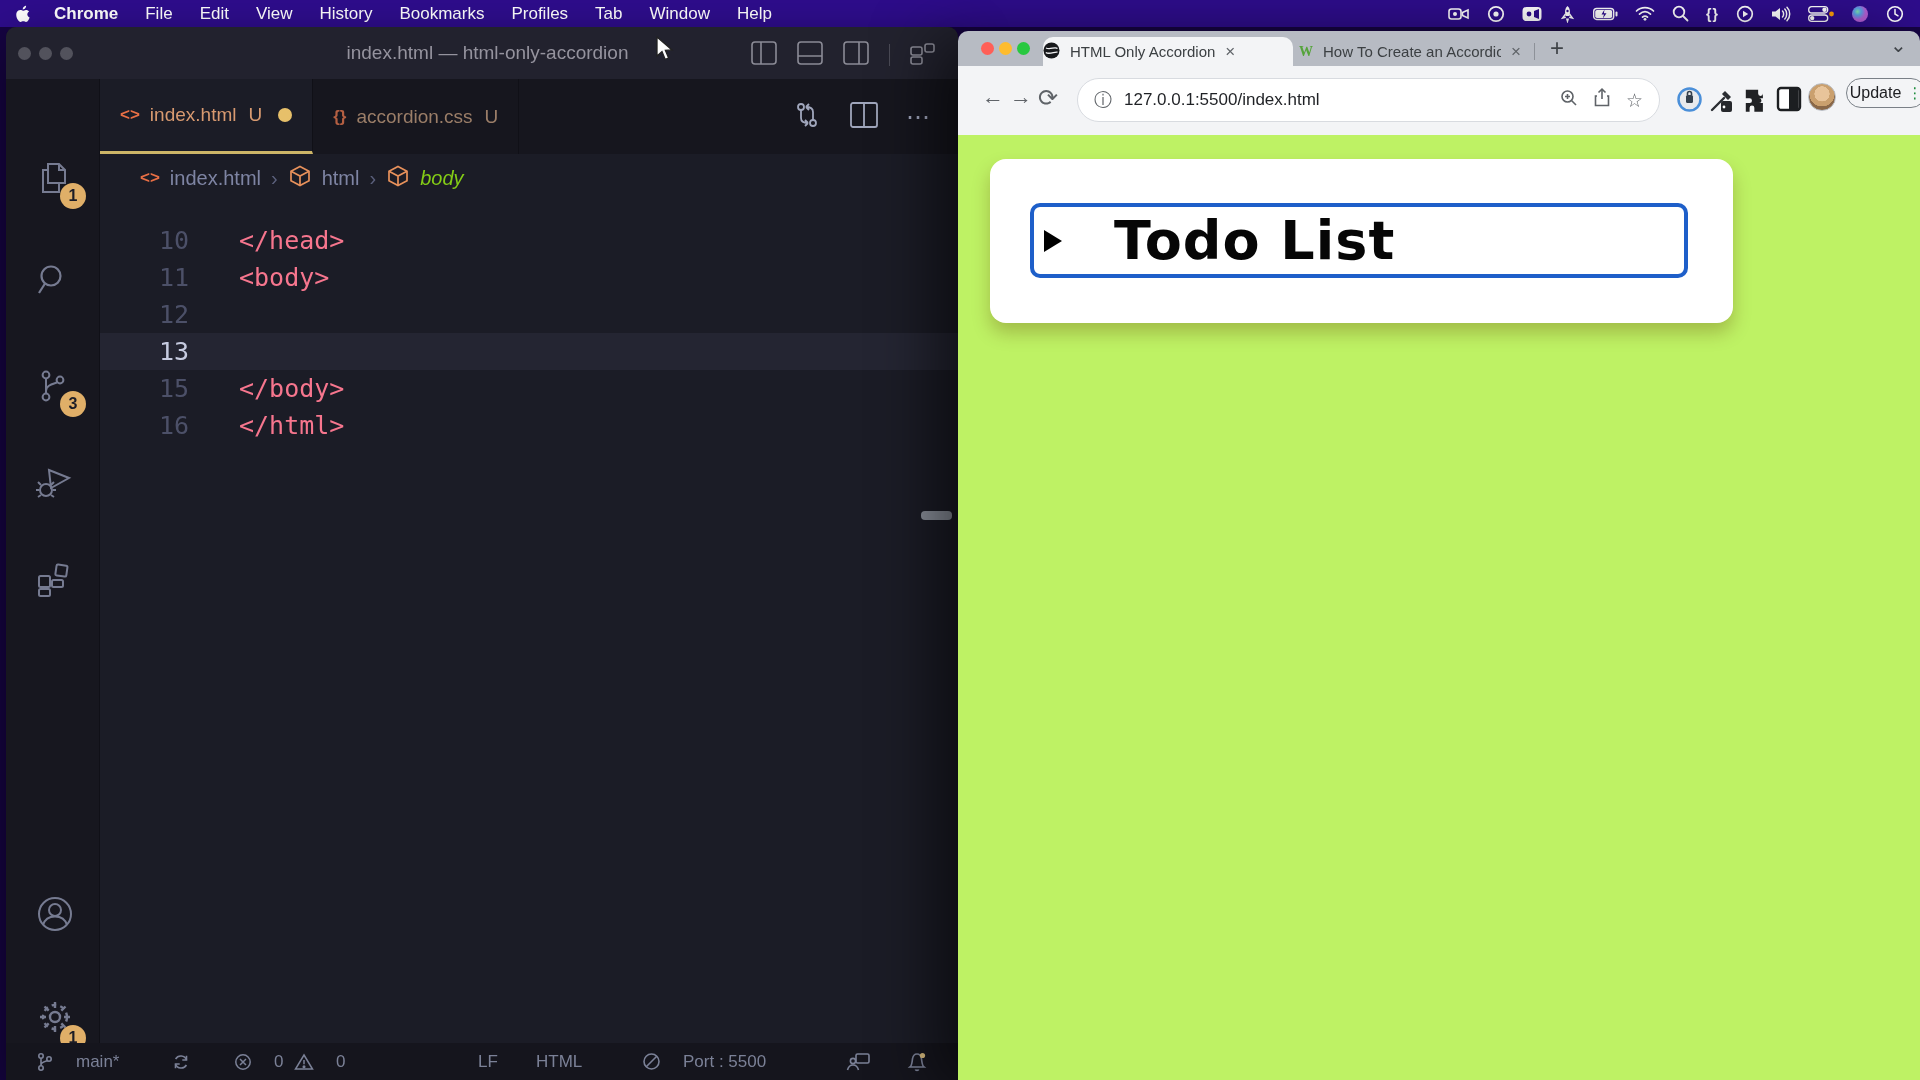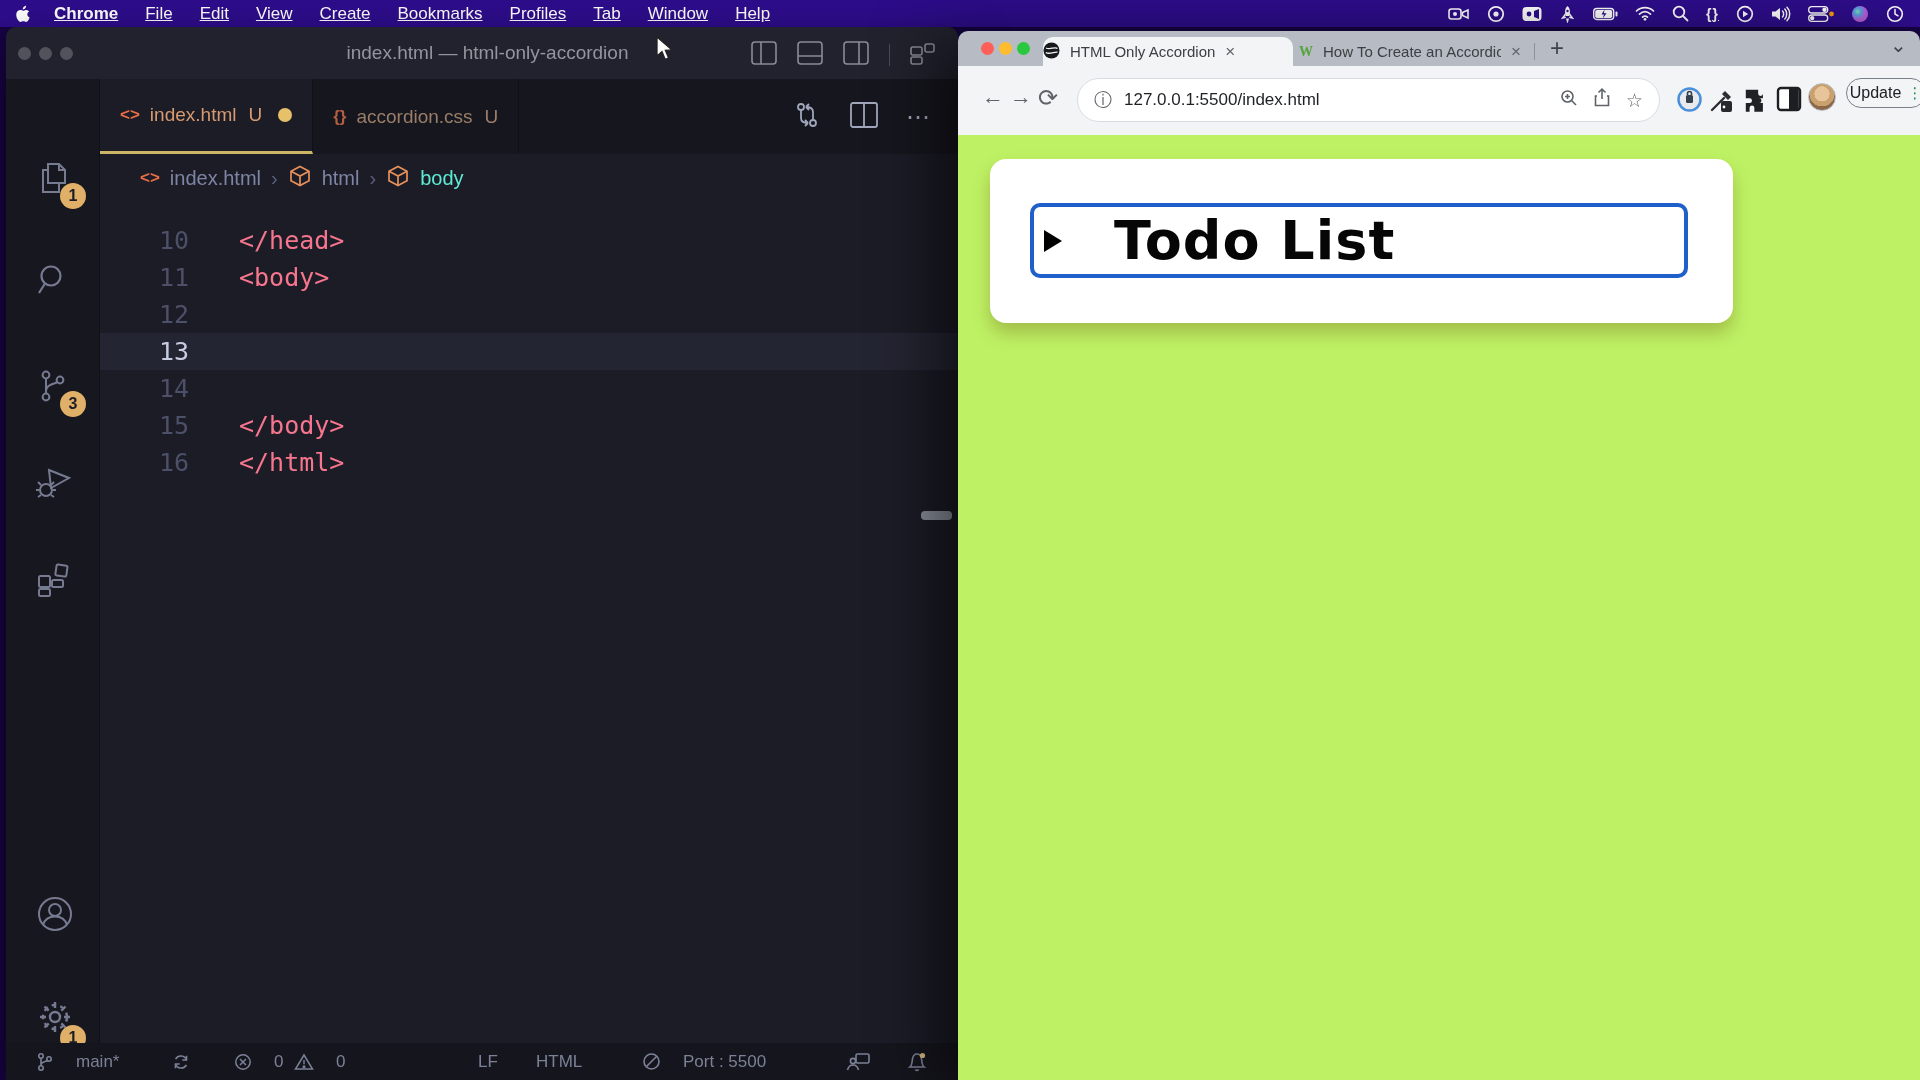--- a/index.html
+++ b/index.html
@@ -46,21 +46,21 @@
   .vtab.inactive .fico { color:#b45f42; }
   .git-u { margin-left:2px; }
   .mod-dot { width:14px; height:14px; border-radius:50%; background:#e7c06a; margin-left:6px; }
   .vs-tab-actions { position:absolute; right:26px; top:52px; height:75px; display:flex;
                     gap:28px; align-items:center; }
 
   #vs-breadcrumb { position:absolute; left:94px; top:127px; right:0; height:48px; background:#1b1c26;
                    display:flex; align-items:center; gap:10px; padding-left:40px;
                    font-size:20px; color:#7e84a3; }
   #vs-breadcrumb .bsep { color:#5b607c; font-size:20px; }
-  #vs-breadcrumb .last { color:#5eead4; }
+  #vs-breadcrumb .last { color:#84cc16;font-style:italic; }
 
   #vs-editor { position:absolute; left:94px; top:175px; right:0; bottom:37px; background:#1b1c26;
                font-family:"DejaVu Sans Mono", monospace; font-size:25px;margin-top:20px; }
   .cline { display:flex; height:37px; line-height:37px; position:relative; }
   .cline .ln { width:89px; text-align:right; color:#4c5068; }
   .cline .ct { margin-left:50px; white-space:pre; }
   .cline .ct.tag { color:#f7768e; }
   .cline.activeline { background:#242532; }
   .cline.activeline .ln { color:#c6cbe0; }
   #vs-scroll-handle { position:absolute; right:6px; top:289px; width:31px; height:9px;
@@ -114,32 +114,32 @@
                  border-left:18px solid #000; margin-left:10px; }
   #todo-title { margin-left:52px; font-family:"DejaVu Sans", sans-serif; font-weight:bold;
                 font-size:54px; color:#060606; letter-spacing:1px; }
 
   
   #cursor { position:absolute; left:655px; top:36px; z-index:99; }
 </style>
 </head>
 <body>
 
-<div id="menubar" style="background: rgb(46, 13, 140); text-decoration: underline;">
+<div id="menubar" style="background: rgb(46, 13, 140);">
   <span>
     <svg width="16" height="18" viewBox="0 0 16 18">
         <path fill="#fff" d="M11.3 9.6c0-2 1.7-3 1.8-3.1-1-1.4-2.5-1.6-3-1.6-1.3-.1-2.5.8-3.1.8-.6 0-1.6-.8-2.7-.7-1.4 0-2.7.8-3.4 2C-.5 9.4.6 13 2 15c.7 1 1.5 2.1 2.6 2 1-.1 1.4-.7 2.7-.7 1.3 0 1.6.7 2.7.7 1.1 0 1.8-1 2.5-2 .8-1.2 1.1-2.3 1.1-2.4-.1 0-2.2-.9-2.3-3zM9.2 3.3c.6-.7 1-1.7.9-2.6-.8 0-1.9.6-2.5 1.3-.5.6-1 1.6-.9 2.5 1 .1 1.9-.5 2.5-1.2z"></path>
       </svg>
   </span>
   <div class="mitems">
     <span class="mitem bold">Chrome</span>
     <span class="mitem">File</span>
     <span class="mitem">Edit</span>
     <span class="mitem">View</span>
-    <span class="mitem">Create</span>
+    <span class="mitem">History</span>
     <span class="mitem">Bookmarks</span>
     <span class="mitem">Profiles</span>
     <span class="mitem">Tab</span>
     <span class="mitem">Window</span>
     <span class="mitem">Help</span>
   </div>
   <span class="spacer"></span>
   <div class="micons">
     <span>
         <svg width="22" height="16" viewBox="0 0 22 16">
@@ -372,24 +372,20 @@
       </div>
     <div class="cline">
         <span class="ln">12</span>
         <span class="ct"></span>
       </div>
     <div class="cline activeline">
         <span class="ln">13</span>
         <span class="ct"></span>
       </div>
     <div class="cline">
-        <span class="ln">14</span>
-        <span class="ct"></span>
-      </div>
-    <div class="cline">
         <span class="ln">15</span>
         <span class="ct tag" style="color: rgb(247, 118, 142);">&lt;/body&gt;</span>
       </div>
     <div class="cline">
         <span class="ln">16</span>
         <span class="ct tag" style="color: rgb(247, 118, 142);">&lt;/html&gt;</span>
       </div>
     <div id="vs-scroll-handle"></div>
   </div>
 

